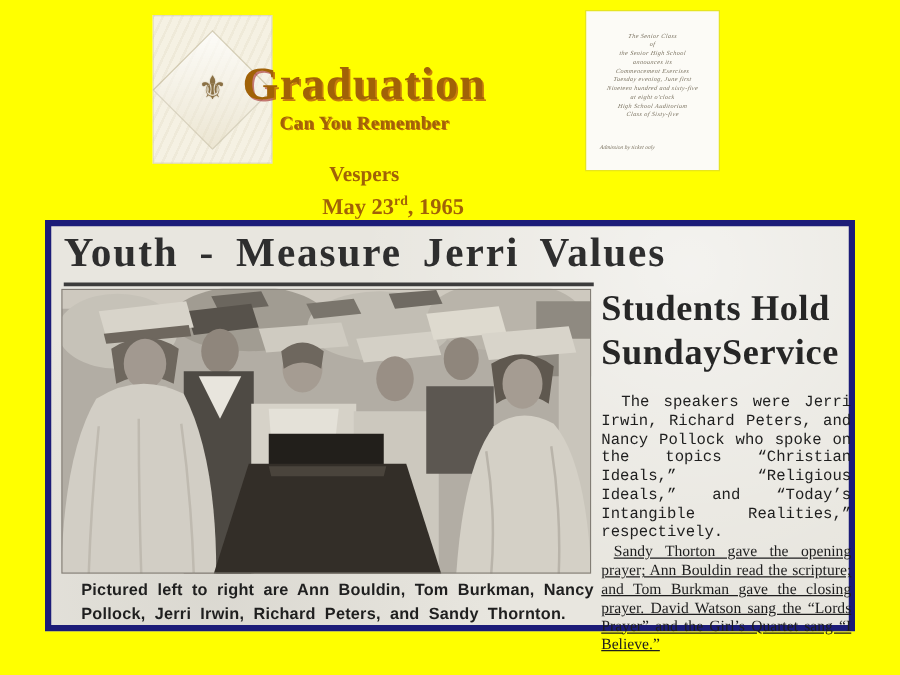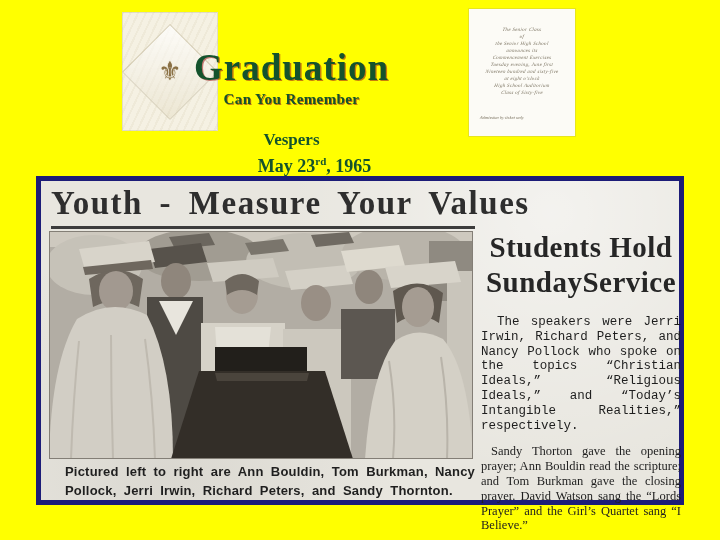--- a/index.html
+++ b/index.html
@@ -21,21 +21,21 @@
 
   .invite-card{position:absolute;left:469px;top:9px;width:106px;height:127px;
     background:#fcfbf6;box-shadow:0 0 0 1px rgba(160,150,120,.25);}
   .invite-body{position:absolute;left:0;top:17px;width:100%;text-align:center;}
   .invite-line{font:italic 5px/7px "Liberation Serif",serif;color:#7a7260;
     letter-spacing:.3px;transform:skewX(-8deg);}
   .invite-footer{position:absolute;left:11px;bottom:16px;
     font:italic 4.5px/5px "Liberation Serif",serif;color:#7a7260;transform:skewX(-8deg);}
 
   
-  .title{position:absolute;left:0;width:583px;text-align:center;color:#14532d;
+  .title{position:absolute;left:0;width:583px;text-align:center;color:#a16207;
     font-family:"Liberation Serif",serif;font-weight:bold;}
   .t-main{top:46px;font-size:37px;letter-spacing:1px;
     text-shadow:1.4px 1.4px 0 rgba(155,20,20,.55);}
   .t-sub{top:91px;font-size:15px;letter-spacing:.4px;
     text-shadow:1px 1px 0 rgba(155,20,20,.6);}
   .t-vespers{top:130px;font-size:17px;}
   .t-date{top:155px;font-size:18px;margin-left:23px;}
   .t-date sup{font-size:11px;}
 
   
@@ -49,25 +49,25 @@
   .headline-rule{position:absolute;left:10px;top:45px;width:424px;height:3px;background:#3c3c3c;}
 
   .photo{position:absolute;left:8px;top:50px;width:424px;height:228px;}
   .photo svg{display:block;}
 
   .caption{position:absolute;left:24px;top:281px;width:430px;
     font:bold 13px/19px "Liberation Sans",sans-serif;color:#1f1f1f;
     word-spacing:3.5px;letter-spacing:.2px;}
 
   .col{position:absolute;left:440px;top:49px;width:200px;}
-  .col-head{font:bold 29px/35px "Liberation Serif",serif;color:#262626;letter-spacing:.5px;text-align:center;}
+  .col-head{font:bold 29px/35px "Liberation Serif",serif;color:#262626;letter-spacing:.5px;}
   .col-para{font:12.5px/14.8px "Liberation Serif",serif;color:#1e1e1e;
     text-align:justify;margin:0;}
   .p1{margin-top:15px;text-indent:16px;font-family:Liberation Mono, monospace;}
-  .p2{margin-top:11px;text-indent:10px;}
+  .p2{margin-top:1px;text-indent:10px;text-decoration:underline;}
 </style>
 </head>
 <body>
 
 <div class="slide">
 
   <div class="emblem-card">
     <div class="emblem-diamond"></div>
     <div class="emblem-glyph">⚜</div>
   </div>
@@ -87,21 +87,21 @@
     </div>
     <div class="invite-footer">Admission by ticket only</div>
   </div>
 
   <div class="title t-main">Graduation</div>
   <div class="title t-sub">Can You Remember</div>
   <div class="title t-vespers">Vespers</div>
   <div class="title t-date"><span>May 23</span><sup>rd</sup><span>, 1965</span></div>
 
   <div class="clipping">
-    <div class="headline">Youth - Measure Your Values</div>
+    <div class="headline">Youth - Measure Jerri Values</div>
     <div class="headline-rule"></div>
 
     <div class="photo">
       <svg width="424" height="228" viewBox="0 0 424 228">
         <rect width="424" height="228" fill="#b2ada4"></rect>
 
         <rect x="0" y="0" width="424" height="16" fill="#d2cec4" opacity=".85"></rect>
         <ellipse cx="45" cy="34" rx="48" ry="30" fill="#c6c2b8"></ellipse>
         <ellipse cx="150" cy="24" rx="62" ry="26" fill="#a19c92"></ellipse>
         <ellipse cx="255" cy="30" rx="58" ry="28" fill="#c2beb4"></ellipse>

